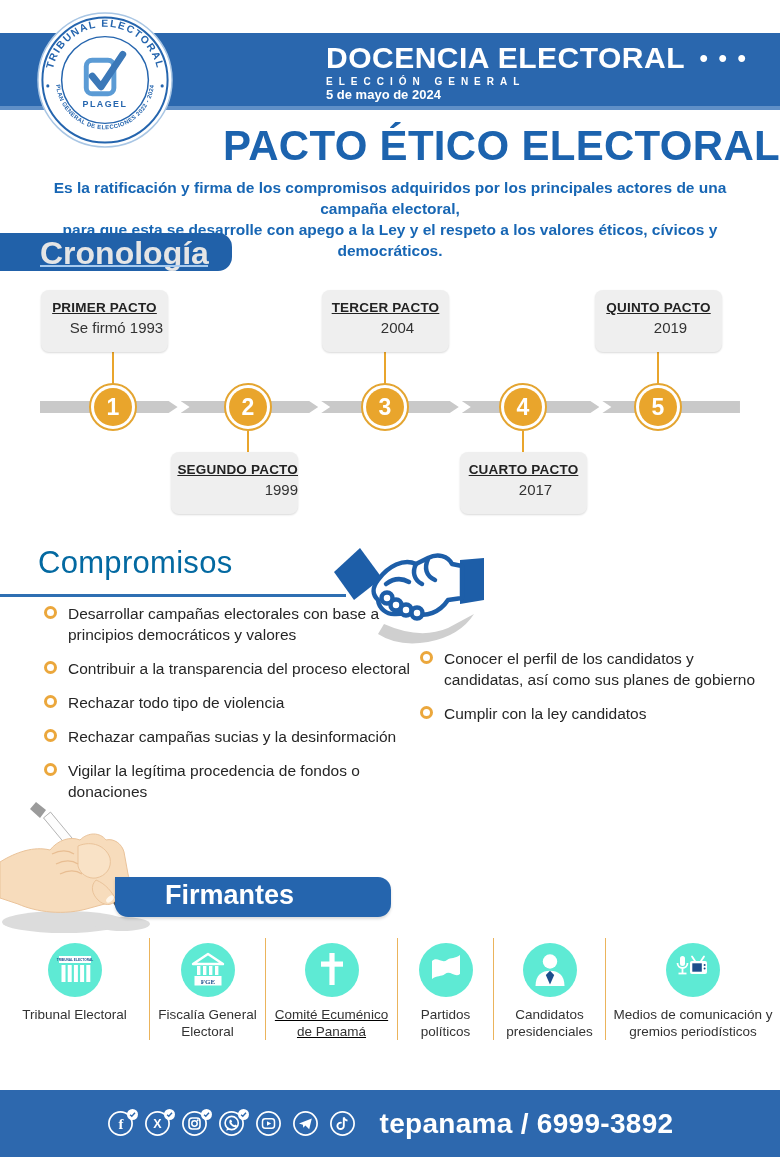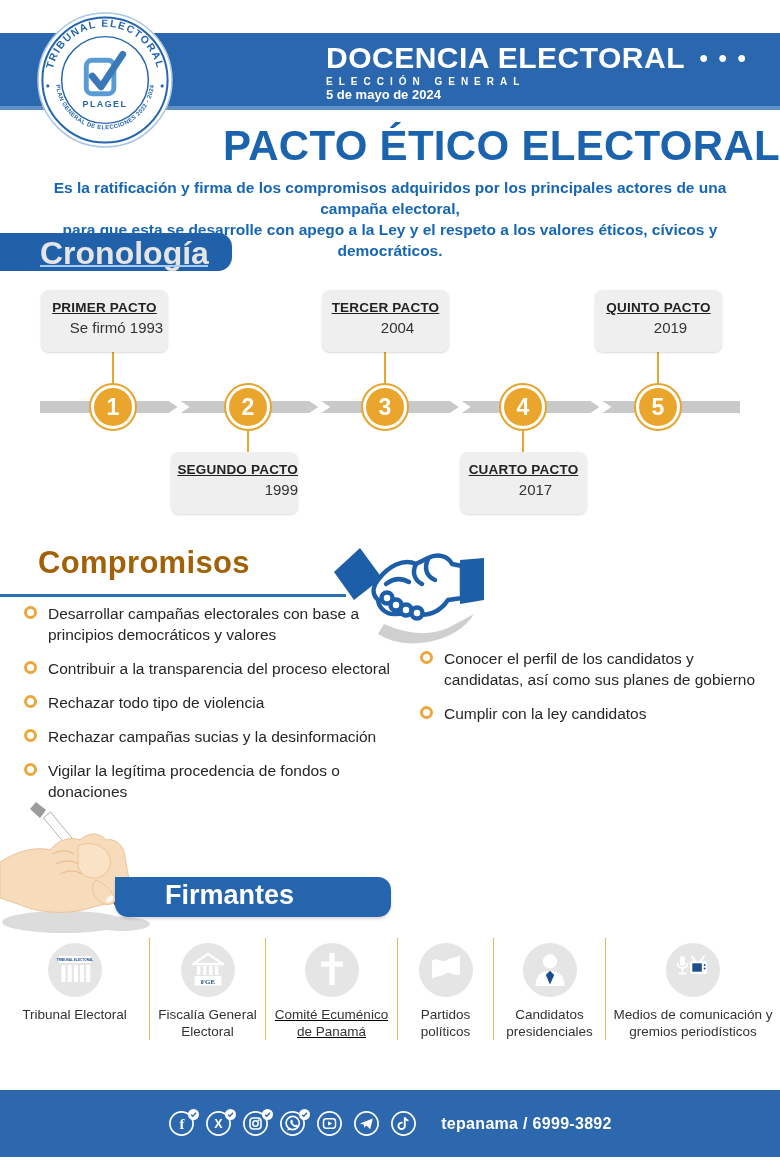--- a/index.html
+++ b/index.html
@@ -40,50 +40,50 @@
              border:2px solid #E4A531;border-radius:50%;background:#fff;
              display:flex;align-items:center;justify-content:center;}
   .tl-circle-inner{width:38px;height:38px;border-radius:50%;background:#E9A52C;color:#fff;
                    font-size:23px;font-weight:800;display:flex;align-items:center;justify-content:center;}
   .tl-card{position:absolute;width:127px;height:62px;background:#EFEFEF;border-radius:8px;
            text-align:center;padding-top:10px;box-sizing:border-box;box-shadow:0 1px 2px rgba(0,0,0,.15);}
   .tl-card-title{font-size:13.5px;font-weight:800;color:#222;text-decoration:underline;letter-spacing:.2px;}
   .tl-card-detail{font-size:15px;color:#333;margin-top:4px;padding-left:24px;}
 
   
-  .comp-head{position:absolute;left:38px;top:545px;font-size:31px;font-weight:700;color:#a16207;letter-spacing:.3px;}
+  .comp-head{position:absolute;left:38px;top:545px;font-size:31px;font-weight:400;color:#0369a1;letter-spacing:.3px;}
   .comp-line{position:absolute;left:0;top:594px;width:346px;height:3px;background:#2E6FB2;}
   .handshake{position:absolute;left:332px;top:538px;width:158px;height:110px;}
   .comp-col{position:absolute;margin:0;padding:0;list-style:none;}
-  .left-col{left:24px;top:603px;width:374px;}
+  .left-col{left:44px;top:603px;width:374px;}
   .right-col{left:420px;top:648px;width:350px;}
   .comp-item{display:flex;gap:11px;margin-bottom:13px;font-size:15.5px;line-height:21px;color:#262626;}
   .bullet{flex:0 0 13px;width:13px;height:13px;box-sizing:border-box;border:3.5px solid #EBA73C;
           border-radius:50%;margin-top:3px;}
 
   
   .hand{position:absolute;left:0;top:800px;width:170px;height:142px;}
   .firm-ribbon{position:absolute;left:115px;top:877px;width:276px;height:40px;background:#2565AE;
                border-radius:0 13px 13px 13px;box-shadow:0 2px 3px rgba(0,0,0,.15);}
   .firm-text{position:absolute;left:50px;top:3px;font-size:27px;font-weight:800;color:#fff;}
 
   .signers{position:absolute;left:0;top:938px;width:780px;display:flex;align-items:stretch;}
   .signer{box-sizing:border-box;text-align:center;padding:5px 6px 0 6px;}
   .signer.sep{border-right:1px solid #EBB45C;}
   .s1{width:150px;} .s2{width:116px;} .s3{width:132px;text-decoration:underline;} .s4{width:96px;} .s5{width:112px;} .s6{width:174px;}
-  .signer-icon{width:54px;height:54px;margin:0 auto;border-radius:50%;background:#e5e5e5;
+  .signer-icon{width:54px;height:54px;margin:0 auto;border-radius:50%;background:#5eead4;
                display:flex;align-items:center;justify-content:center;}
   .signer-label{margin-top:9px;font-size:13.5px;color:#333;line-height:17px;}
 
   
   .footer{position:absolute;left:0;top:1090px;width:780px;height:67px;background:#2D68AE;
           display:flex;align-items:center;justify-content:center;gap:10px;}
   .social{position:relative;width:27px;height:27px;}
   .badge{position:absolute;top:-4px;right:-4px;width:11px;height:11px;}
-  .contact{color:#fff;font-size:16px;font-weight:800;margin-left:14px;letter-spacing:.3px;white-space:nowrap;}
+  .contact{color:#fff;font-size:28px;font-weight:800;margin-left:14px;letter-spacing:.3px;white-space:nowrap;}
 </style>
 </head>
 <body>
 
 <div class="page">
 
   <div class="top-band">
     <div class="header-right">
       <div class="program-row">
         <span class="program-title">DOCENCIA ELECTORAL</span>

